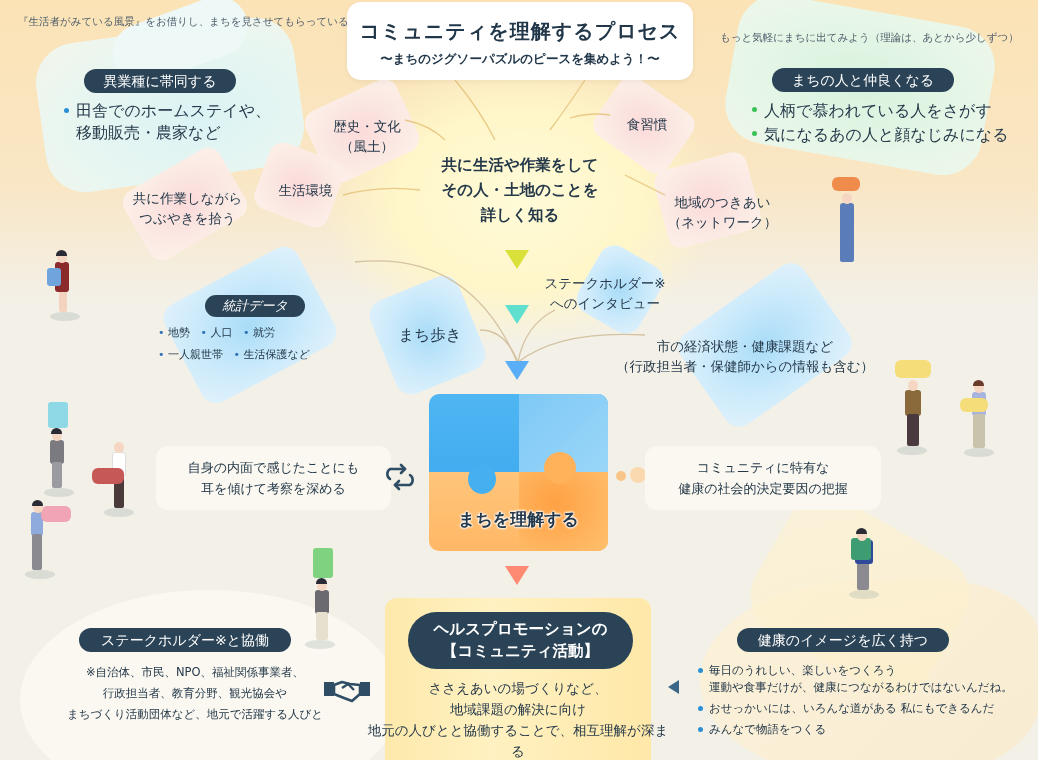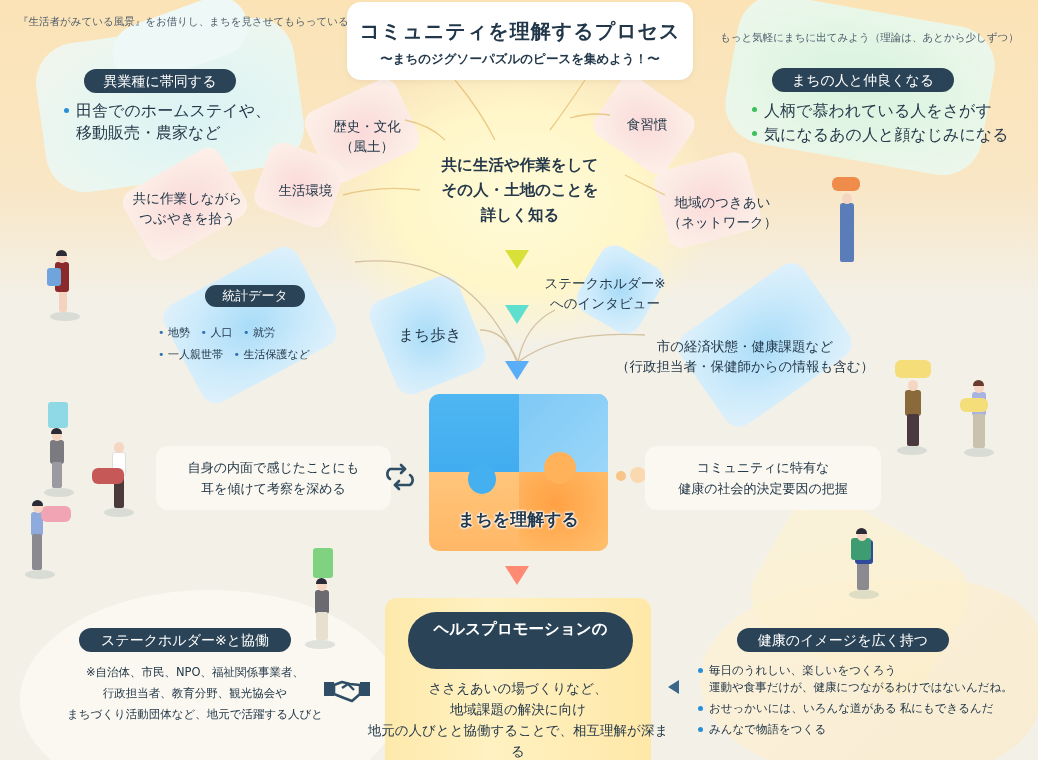--- a/index.html
+++ b/index.html
@@ -118,21 +118,21 @@
   }
   .hp-pill {
     left: 408px; top: 612px; width: 225px; height: 57px;
     background: #2a4356; color: #fff; border-radius: 30px;
     font-size: 15.5px; font-weight: bold; text-align: center; line-height: 22px; padding-top: 6px;
   }
   .hp-text { left: 362px; top: 678px; width: 312px; font-size: 13.5px; text-align: center; line-height: 21px; color: #25394a; }
 
   .stake-text { font-size: 11.5px; color: #25394a; text-align: center; line-height: 21px; }
 
-  .health-list { list-style: none; font-size: 11.5px; color: #25394a; line-height: 17px; font-family: Liberation Serif, serif; }
+  .health-list { list-style: none; font-size: 11.5px; color: #25394a; line-height: 17px; }
   .health-list li { position: relative; padding-left: 12px; margin-bottom: 4px; }
   .health-list li::before {
     content: ""; position: absolute; left: 1px; top: 6px;
     width: 5px; height: 5px; border-radius: 50%; background: #2a8fd4;
   }
 
   
   .fig { position: absolute; }
   .fig .head { position:absolute; width: 10px; height: 11px; border-radius: 50%; background: #f5d6c3; }
   .fig .hair { position:absolute; width: 11px; height: 6px; border-radius: 6px 6px 0 0; background: #2b2b36; }
@@ -225,21 +225,21 @@
   <div>共に生活や作業をして</div>
   <div>その人・土地のことを</div>
   <div>詳しく知る</div>
 </div>
 
 <div class="abs tri" style="left:505px;top:250px;border-top-color:#d9e03a;"></div>
 <div class="abs tri" style="left:505px;top:305px;border-top-color:#5fe0cf;"></div>
 <div class="abs tri" style="left:505px;top:361px;border-top-color:#5aaef7;"></div>
 <div class="abs tri" style="left:505px;top:566px;border-top-color:#ff8a73;"></div>
 
-<div class="abs pill pill-sm" style="left:205px;top:285px;width:100px;">統計データ</div>
+<div class="abs pill pill-sm" style="left:205px;top:295px;width:100px;font-style:italic;">統計データ</div>
 <div class="abs" style="left:158px;top:322px;font-size:11px;line-height:22px;color:#25394a;">
   <div>
     <span style="color:#2a6fb4;">•</span> <span>地勢</span>
     &nbsp;&nbsp;<span style="color:#2a6fb4;">•</span> <span>人口</span>
     &nbsp;&nbsp;<span style="color:#2a6fb4;">•</span> <span>就労</span>
   </div>
   <div>
     <span style="color:#2a6fb4;">•</span> <span>一人親世帯</span>
     &nbsp;&nbsp;<span style="color:#2a6fb4;">•</span> <span>生活保護など</span>
   </div>
@@ -294,20 +294,21 @@
 <svg class="abs" style="left:324px;top:676px;" width="46" height="28" viewBox="0 0 46 28">
   <rect x="0" y="6" width="10" height="14" fill="#2f4e66"></rect>
   <rect x="36" y="6" width="10" height="14" fill="#2f4e66"></rect>
   <path d="M10 9 L18 6 L26 8 L36 9 L36 18 L28 25 L20 22 L10 18 Z" fill="none" stroke="#2f4e66" stroke-width="2.6" stroke-linejoin="round"></path>
   <path d="M18 12 L24 8 L30 14" fill="none" stroke="#2f4e66" stroke-width="2.4"></path>
 </svg>
 
 <div class="abs hp-back"></div>
 <div class="abs hp-pill">
   <div>ヘルスプロモーションの</div>
+  <div>【コミュニティ活動】</div>
 </div>
 <div class="abs hp-text">
   <div>ささえあいの場づくりなど、</div>
   <div>地域課題の解決に向け</div>
   <div>地元の人びとと協働することで、相互理解が深まる</div>
 </div>
 
 <div class="abs" style="left:668px;top:680px;width:0;height:0;border-top:7px solid transparent;border-bottom:7px solid transparent;border-right:11px solid #3b6688;"></div>
 
 <div class="abs pill" style="left:737px;top:628px;width:212px;">健康のイメージを広く持つ</div>

